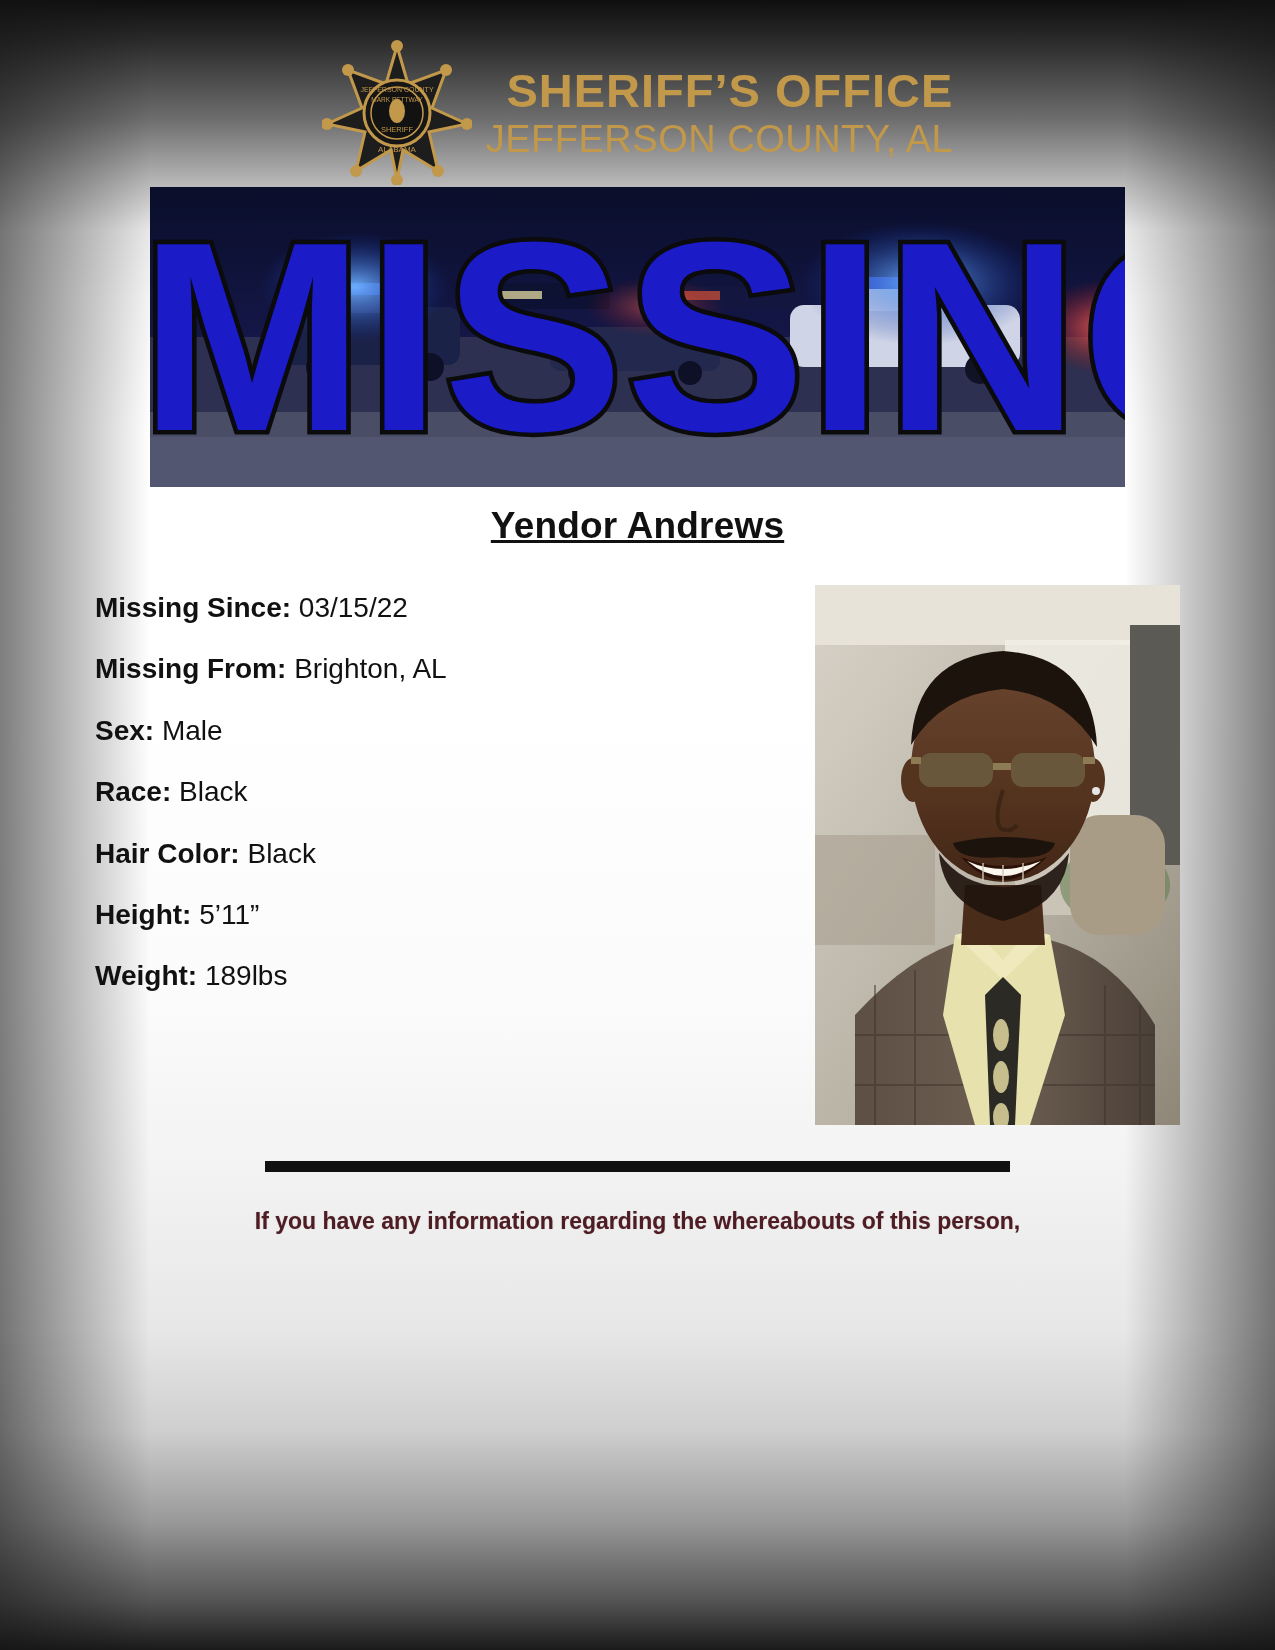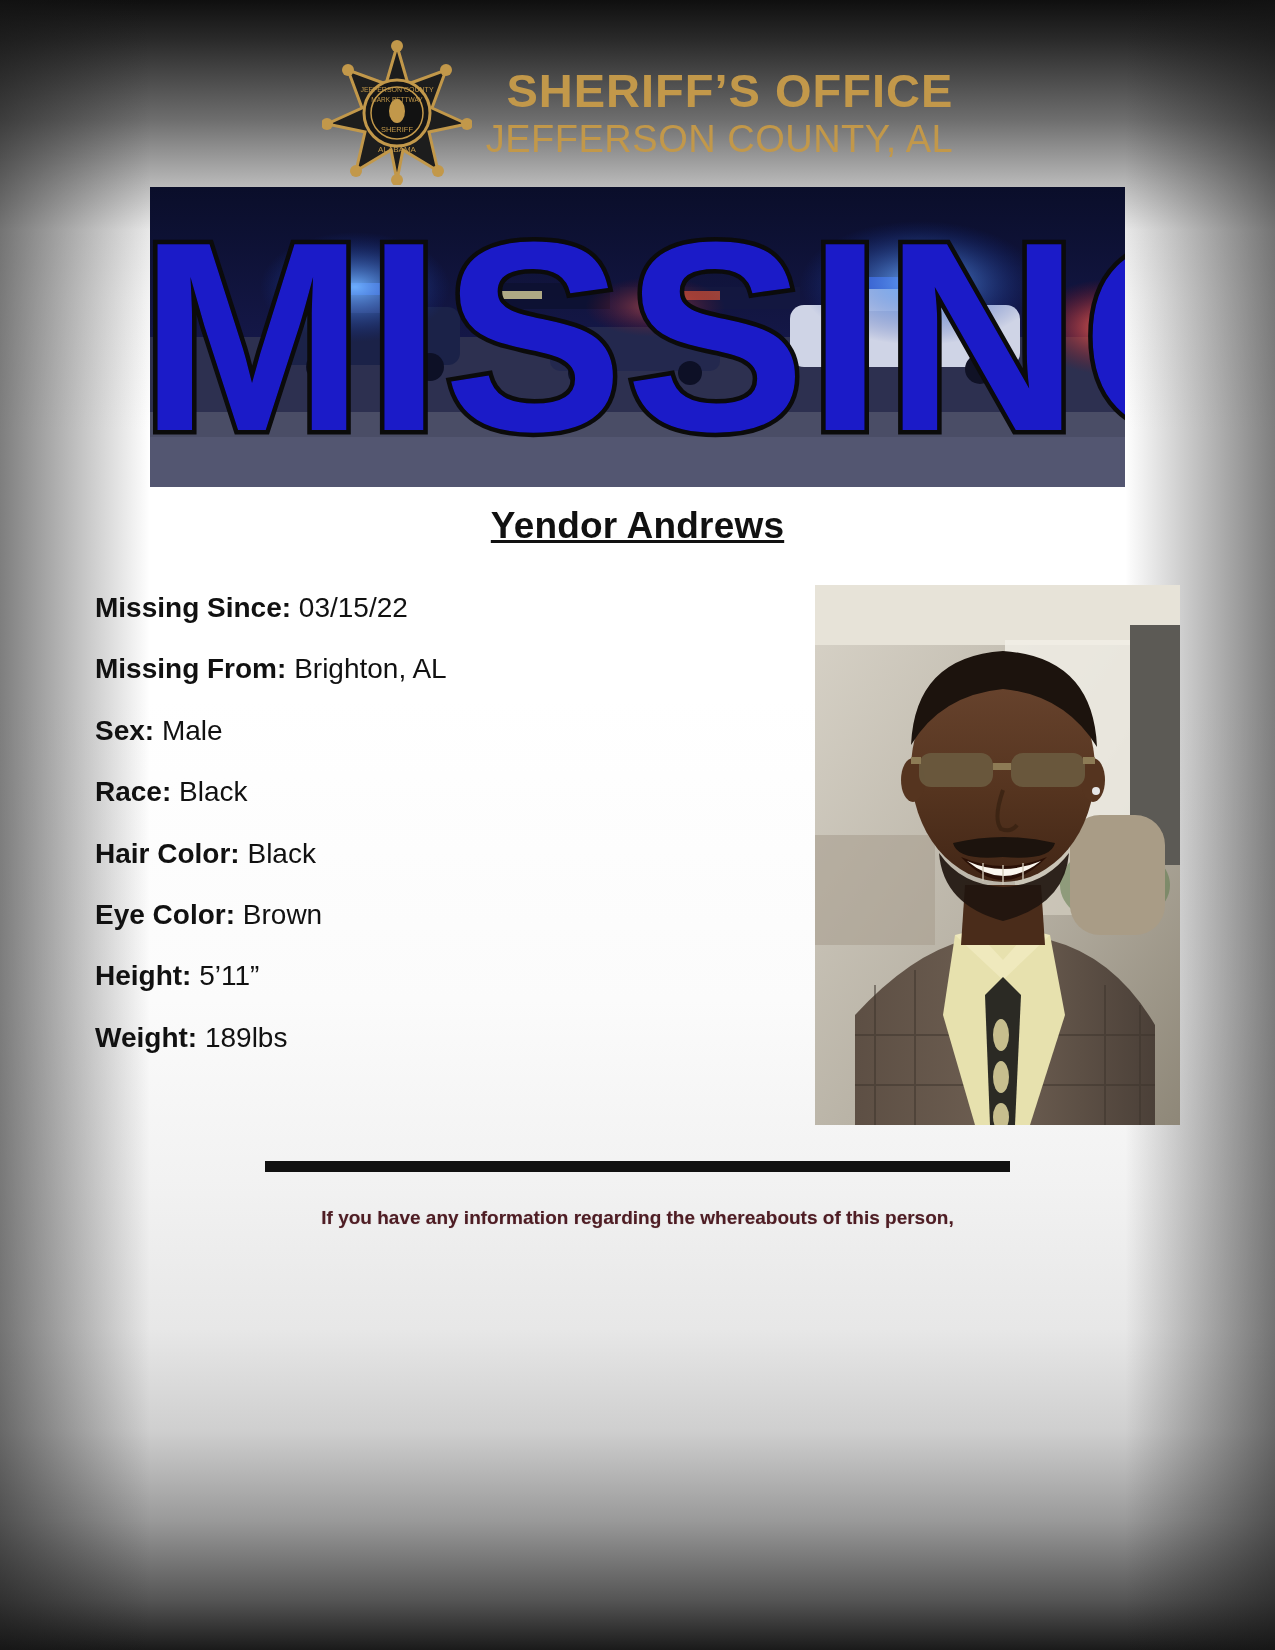--- a/index.html
+++ b/index.html
@@ -178,21 +178,21 @@
     height: 11px;
     background: #111;
     margin: 36px auto 0 auto;
   }
 
   .footer {
     text-align: center;
     margin-top: 28px;
     color: #4e1d24;
     font-weight: bold;
-    font-size: 19px;
+    font-size: 23px;
     line-height: 1.9;
     text-shadow: 0 0 1px rgba(80,30,35,0.35);
   }
   .footer div { padding: 0 70px; }
 </style>
 </head>
 <body>
 
 <div class="poster">
   <div class="content">
@@ -310,24 +310,20 @@
         </div>
         <div class="detail-line">
           <span class="lbl">Race:</span>
           <span class="val">Black</span>
         </div>
         <div class="detail-line">
           <span class="lbl">Hair Color:</span>
           <span class="val">Black</span>
         </div>
         <div class="detail-line">
-          <span class="lbl">Eye Color:</span>
-          <span class="val">Brown</span>
-        </div>
-        <div class="detail-line">
           <span class="lbl">Height:</span>
           <span class="val">5’11”</span>
         </div>
         <div class="detail-line">
           <span class="lbl">Weight:</span>
           <span class="val">189lbs</span>
         </div>
       </div>
 
       <div class="photo">

